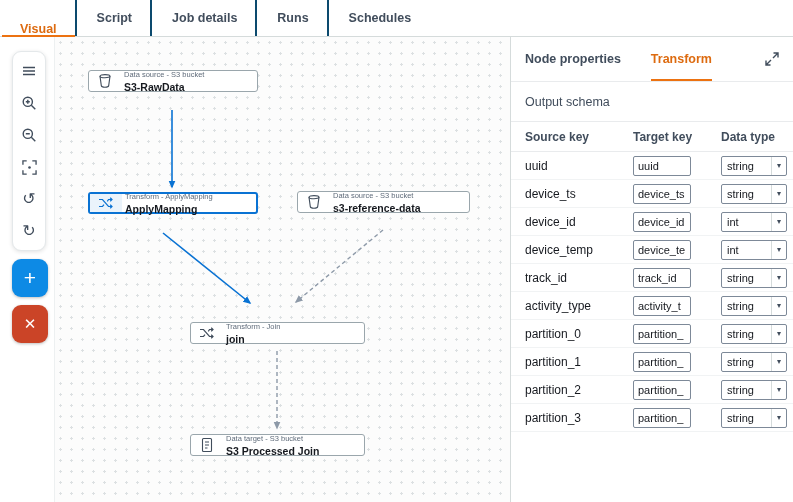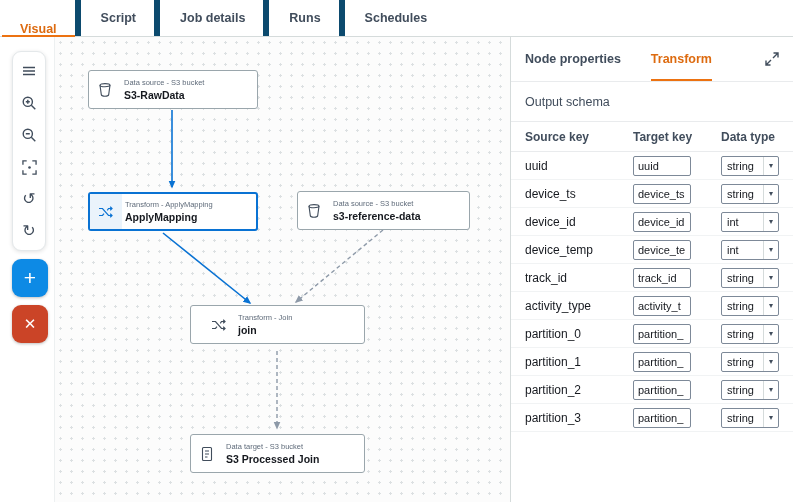--- a/index.html
+++ b/index.html
@@ -1,21 +1,21 @@
 <!DOCTYPE html>
 <html><head>
 <meta charset="utf-8">
 <style>
   * { margin:0; padding:0; box-sizing:border-box; }
   html,body { width:793px; height:502px; font-family:"Liberation Sans", sans-serif; background:#fff; overflow:hidden; color:#16191f; }
 
   
   .topbar { height:37px; display:flex; align-items:stretch; border-bottom:1px solid #d5dbdb; background:#fff; padding-left:2px; }
   .tab { display:flex; align-items:center; padding:0 18px; font-size:12.5px; font-weight:700; color:#414d5c; cursor:pointer; position:relative; white-space:nowrap; }
-  .tab + .tab { border-left:6px solid #0c4a6e;padding-left:20px; }
+  .tab + .tab { border-left:2px solid #0c4a6e;padding-left:20px; }
   .tab.active { color:#dd6b10;align-items:flex-end; }
   .tab.active::after { content:""; position:absolute; left:0; right:0; bottom:-1px; height:2px; background:#ec7211; }
 
   .main { display:flex; height:465px; }
 
   
   .canvas { position:relative; width:510px; flex:0 0 510px;
     background-color:#fcfcfc;
     background-image:radial-gradient(#dce0e2 1px, transparent 1.15px);
     background-size:11px 11px; }
@@ -24,21 +24,21 @@
   .vtoolbar { position:absolute; left:12px; top:14px; display:flex; flex-direction:column; gap:8px; z-index:3; }
   .tool-strip { width:34px; background:#fff; border:1px solid #e4e8ea; border-radius:9px; box-shadow:0 1px 4px rgba(0,0,0,.12);
     display:flex; flex-direction:column; align-items:center; padding:7px 0; gap:8px; }
   .tool-btn { width:24px; height:24px; display:flex; align-items:center; justify-content:center; color:#414d5c; font-size:16px; cursor:pointer; line-height:1; }
   .big-btn { width:36px; height:38px; border-radius:9px; display:flex; align-items:center; justify-content:center; color:#fff; cursor:pointer; box-shadow:0 1px 3px rgba(0,0,0,.25); font-weight:400; }
   .add-btn { background:#0d8ae5; font-size:21px; }
   .close-btn { background:#cb4427; font-size:15px; }
 
   .edges { position:absolute; left:0; top:0; width:510px; height:465px; pointer-events:none; z-index:1; }
 
-  .node { position:absolute; display:flex; align-items:center; background:#fff; border:1px solid #9aa6ac; border-radius:3px; height:39px; z-index:2; cursor:pointer; }
+  .node { position:absolute; display:flex; align-items:center; background:#fff; border:1px solid #9aa6ac; border-radius:3px; height:22px; z-index:2; cursor:pointer; }
   .node.selected { border:2px solid #0972d3; }
   .node-icon { width:32px; align-self:stretch; display:flex; align-items:center; justify-content:center; flex:0 0 32px; }
   .node.selected .node-icon { background:#eaf3fb; }
   .node-text { padding:3px 10px 3px 3px; overflow:hidden; }
   .node-header { font-size:7.5px; color:#5f6b7a; white-space:nowrap; }
   .node-title { font-size:10.5px; color:#16191f; font-weight:600; margin-top:2px; white-space:nowrap; }
 
   
   .panel { flex:1; border-left:1px solid #d5dbdb; background:#fff; display:flex; flex-direction:column; overflow:hidden; }
   .panel-tabs { display:flex; align-items:stretch; height:45px; border-bottom:1px solid #e9ebed; padding:0 14px;justify-content:space-between; }
@@ -48,21 +48,21 @@
   .expand-btn { margin-left:auto; display:flex; align-items:center; cursor:pointer; }
 
   .schema-row { height:40px; display:flex; align-items:center; padding:0 14px; font-size:12.5px; color:#414d5c; border-bottom:1px solid #e9ebed; }
   .heading-row { padding:15px 14px 12px; }
   .heading-row h2 { font-size:16px; font-weight:700; color:#000; }
 
   .thead { display:grid; grid-template-columns:108px 88px auto; align-items:center; height:30px; padding:0 8px 0 14px; border-bottom:1px solid #e9ebed; font-size:12px; font-weight:700; color:#414d5c; }
   .trow { display:grid; grid-template-columns:108px 88px auto; align-items:center; height:28px; padding:0 8px 0 14px; border-bottom:1px solid #f1f3f4; font-size:12px; color:#16191f; }
   .src { white-space:nowrap; overflow:hidden; }
   .tgt { width:58px; height:20px; border:1px solid #7d8998; border-radius:2px; font-size:11px; padding:0 4px; color:#16191f; font-family:"Liberation Sans", sans-serif; background:#fff; }
-  .sel { width:58px; height:20px; border:1px solid #7d8998; border-radius:2px; display:flex; align-items:center; font-size:11px; padding-left:5px; background:#fff; cursor:pointer; }
+  .sel { width:66px; height:20px; border:1px solid #7d8998; border-radius:2px; display:flex; align-items:center; font-size:11px; padding-left:5px; background:#fff; cursor:pointer; }
   .caret-box { margin-left:auto; align-self:stretch; width:15px; border-left:1px solid #d5dbdb; display:flex; align-items:center; justify-content:center; font-size:8px; color:#414d5c; }
 
   svg.icon { display:block; }
 </style>
 </head>
 <body>
 
 <div class="topbar">
   <div class="tab active">
       <span>Visual</span>
@@ -175,21 +175,21 @@
             <path d="M3 3.2c0 .9 2.2 1.6 5 1.6s5-.7 5-1.6S10.8 1.6 8 1.6 3 2.3 3 3.2Z"></path>
             <path d="M3 3.2l1.3 9.4c.1.9 1.7 1.6 3.7 1.6s3.6-.7 3.7-1.6L13 3.2"></path>
           </svg>
       </div>
       <div class="node-text">
         <div class="node-header">Data source - S3 bucket</div>
         <div class="node-title">s3-reference-data</div>
       </div>
     </div>
 
-    <div class="node" style="left:190px; top:268px; width:175px;padding-left:12px;">
+    <div class="node" style="left:190px; top:285px; width:175px;">
       <div class="node-icon" style="color:#414d5c;">
         <svg class="icon" width="16" height="16" viewBox="0 0 16 16" fill="none" stroke="currentColor" stroke-width="1.2">
             <path d="M1 4.5h3.5l6 7H14"></path>
             <path d="M1 11.5h3.5L6 9.7"></path>
             <path d="M9.3 6.3l1.2-1.8H14"></path>
             <path d="M12.2 2.8l1.8 1.7-1.8 1.7M12.2 9.8l1.8 1.7-1.8 1.7"></path>
           </svg>
       </div>
       <div class="node-text">
         <div class="node-header">Transform - Join</div>

